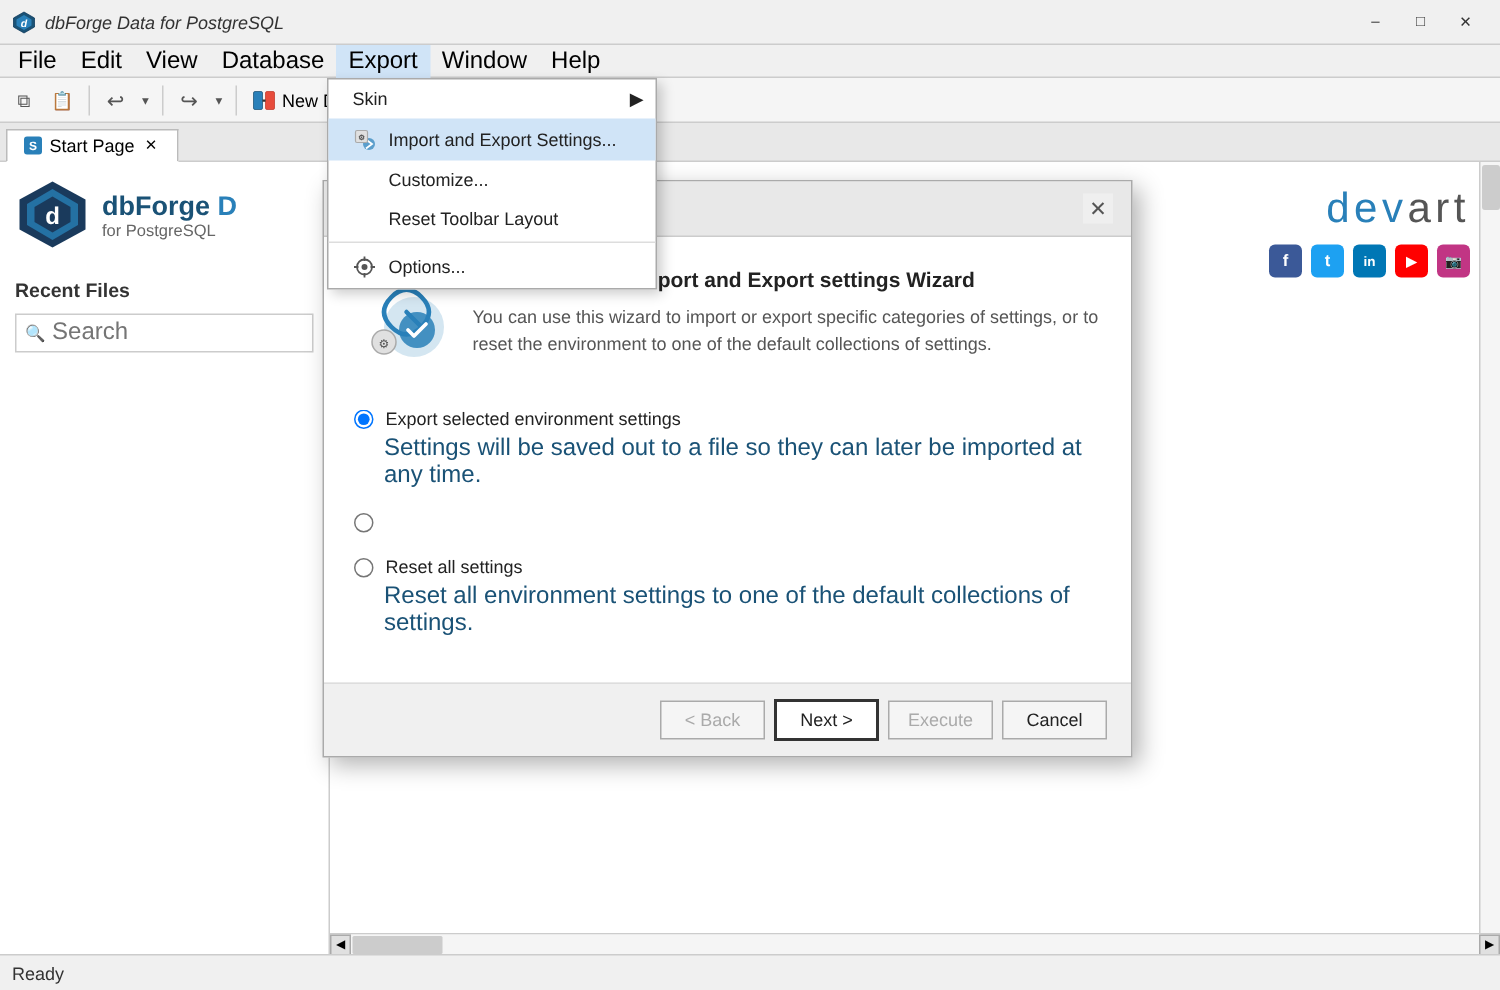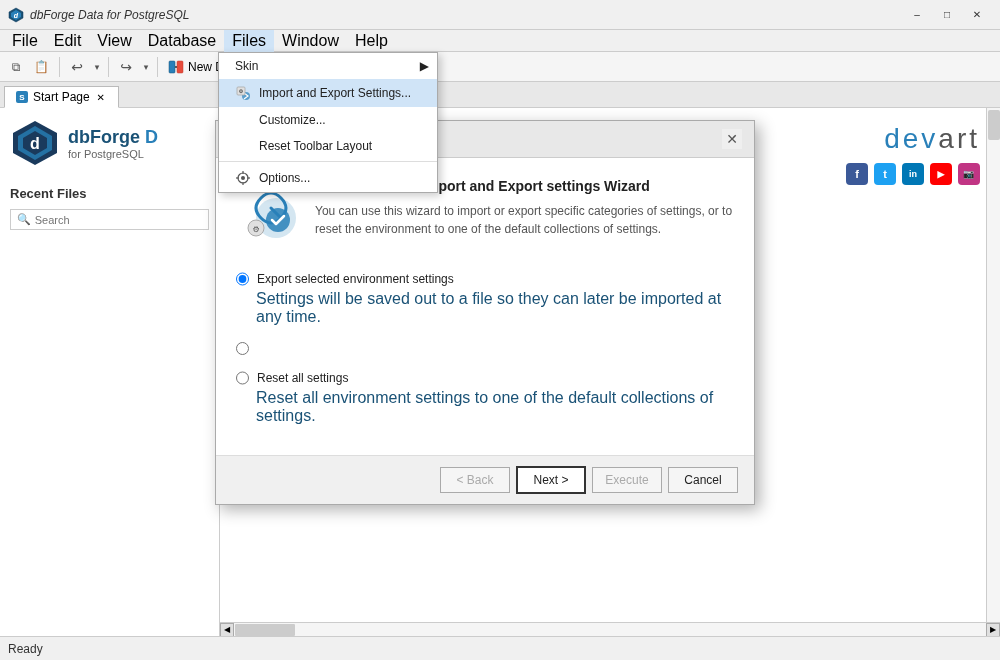--- a/index.html
+++ b/index.html
@@ -347,20 +347,21 @@
       gap: 16px;
       padding: 10px 0;
     }
     .radio-option {
       display: flex;
       flex-direction: column;
       gap: 4px;
     }
     .radio-label {
       display: flex;
+      align-items: center;
       gap: 8px;
       cursor: pointer;
       font-size: 12px;
       font-weight: 500;
       color: #222;
     }
     .radio-label input[type="radio"] {
       cursor: pointer;
     }
     .radio-desc {
@@ -473,21 +474,21 @@
     <button class="title-btn">□</button>
     <button class="title-btn close">✕</button>
   </div>
 </div>
 
 <div class="menu-bar">
   <div class="menu-item">File</div>
   <div class="menu-item">Edit</div>
   <div class="menu-item">View</div>
   <div class="menu-item">Database</div>
-  <div class="menu-item active">Files</div>
+  <div class="menu-item active">Export</div>
   <div class="menu-item">Window</div>
   <div class="menu-item">Help</div>
 </div>
 
 <div class="toolbar">
   <button class="toolbar-btn" title="Copy" style="font-size:12px;">⧉</button>
   <button class="toolbar-btn" title="Paste" style="font-size:12px;">📋</button>
   <div class="toolbar-sep"></div>
   <button class="toolbar-btn" title="Undo" style="font-size:14px;">↩</button>
   <button class="toolbar-btn" style="font-size:9px;width:12px;">▾</button>
@@ -529,21 +530,21 @@
         <text x="25" y="31" text-anchor="middle" font-size="16" fill="white" font-weight="bold">d</text>
       </svg>
       <div>
         <div style="font-size:18px;font-weight:bold;color:#1a5276;">dbForge <span style="color:#2980b9;">D</span></div>
         <div style="font-size:11px;color:#666;">for PostgreSQL</div>
       </div>
     </div>
     <div class="sidebar-recent">Recent Files</div>
     <div class="sidebar-search">
       <span style="color:#999;font-size:11px;">🔍</span>
-      <input type="text" style="border: none; outline: none; font-size: 11px; width: 100%; color: #c2410c;" placeholder="Search">
+      <input type="text" style="border: none; outline: none; font-size: 16px; width: 100%; color: #c2410c;" placeholder="Search">
     </div>
   </div>
 
   <div class="right-content">
 
     <div class="devart-area">
       <div style="font-size:28px;font-weight:300;color:#555;letter-spacing:3px;">
         <span style="color:#2980b9;font-weight:400;">dev</span><span style="color:#555;margin-top:24px;">art</span>
       </div>
       <div class="social-icons">

